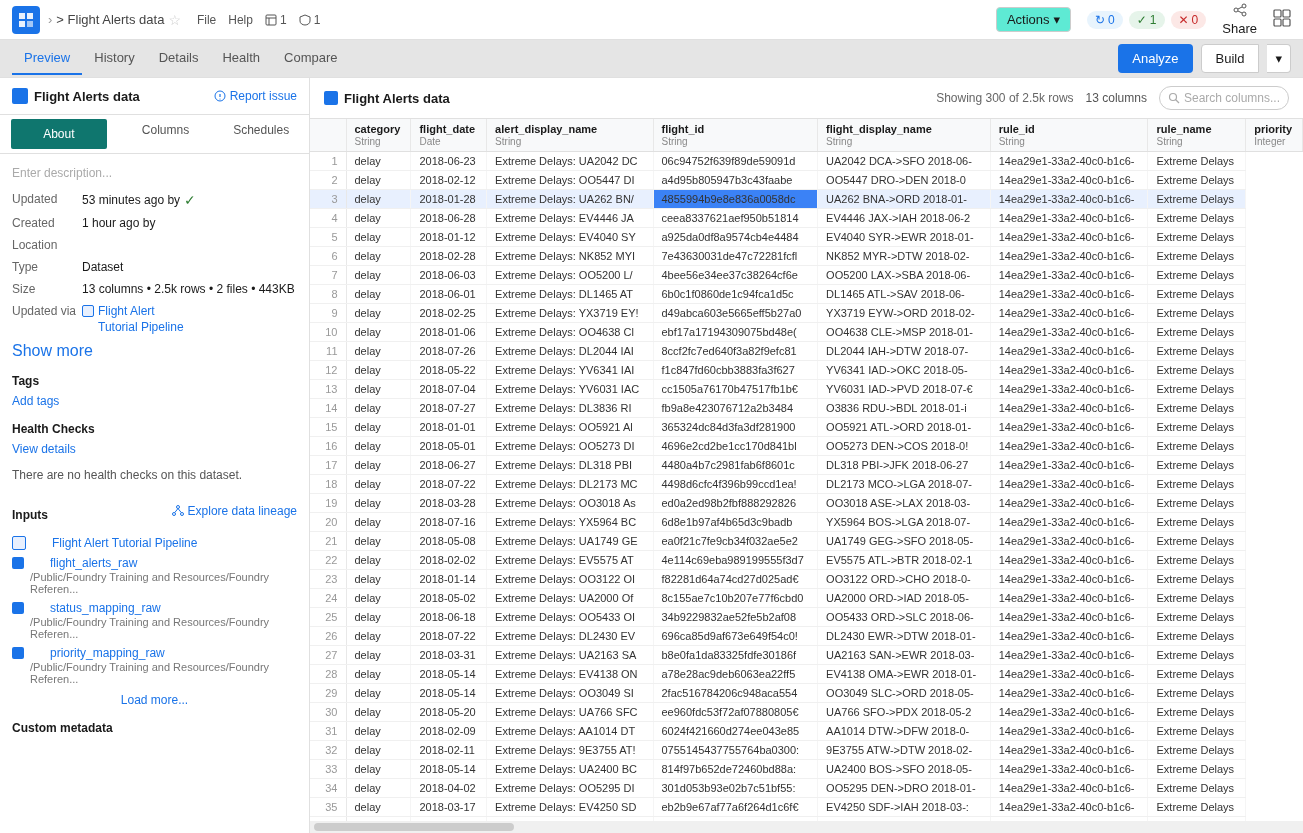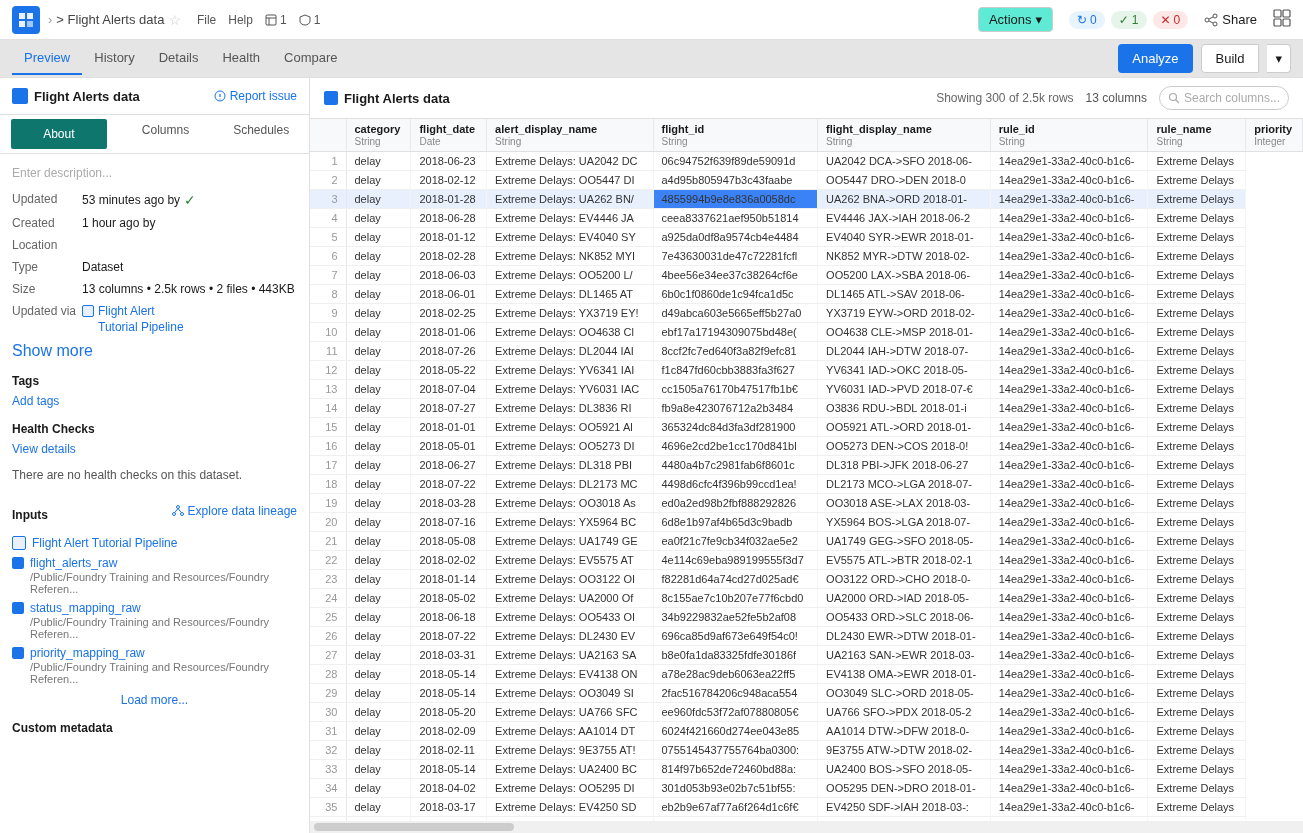--- a/index.html
+++ b/index.html
@@ -10,21 +10,21 @@
     .top-bar-left { display: flex; align-items: center; gap: 8px; }
     .breadcrumb { display: flex; align-items: center; gap: 4px; font-size: 13px; color: #444; }
     .star-icon { color: #ccc; font-size: 14px; }
     .top-bar-right { display: flex; align-items: center; gap: 16px; }
     .actions-btn { display: flex; align-items: center; gap: 4px; padding: 4px 10px; border: 1px solid #ccc; border-radius: 4px; cursor: pointer; font-size: 13px; background: #5eead4; }
     .status-pills { display: flex; align-items: center; gap: 6px; font-size: 12px; }
     .pill { display: flex; align-items: center; gap: 3px; padding: 2px 8px; border-radius: 12px; background: #f0f0f0; }
     .pill.refresh { background: #e8f4fd; color: #1a73e8; }
     .pill.check { background: #e6f4ea; color: #2e7d32; }
     .pill.error { background: #fce8e6; color: #c62828; }
-    .share-btn { display: flex; align-items: center; gap: 4px; font-size: 13px; cursor: pointer; }
+    .share-btn { display: flex; align-items: center; gap: 4px; font-size: 13px; cursor: pointer; flex-direction: column; }
 
     
     .tab-bar { display: flex; align-items: center; border-bottom: 1px solid #e0e0e0; padding: 0 12px; background: #e5e5e5; height: 38px; }
     .tab { padding: 8px 12px; font-size: 13px; cursor: pointer; color: #555; border-bottom: 2px solid transparent; }
     .tab.active { color: #1a73e8; border-bottom: 2px solid #1a73e8; }
     .tab-actions { margin-left: auto; display: flex; gap: 8px; }
     .analyze-btn { padding: 6px 14px; background: #1a73e8; color: #fff; border: none; border-radius: 4px; font-size: 13px; cursor: pointer; }
     .build-btn { padding: 6px 14px; background: #fff; color: #1a1a1a; border: 1px solid #ccc; border-radius: 4px 0 0 4px; font-size: 13px; cursor: pointer; }
     .build-chevron { padding: 6px 8px; background: #fff; color: #1a1a1a; border: 1px solid #ccc; border-left: none; border-radius: 0 4px 4px 0; font-size: 13px; cursor: pointer; }
 
@@ -55,21 +55,21 @@
     .add-tag { color: #1a73e8; font-size: 12px; cursor: pointer; }
 
     .health-section { margin-top: 12px; }
     .view-details-link { color: #1a73e8; font-size: 12px; cursor: pointer; margin-bottom: 12px; display: block; }
     .health-text { font-size: 12px; color: #555; }
 
     .inputs-section { margin-top: 12px; }
     .inputs-header { display: flex; align-items: center; justify-content: space-between; margin-bottom: 8px; }
     .explore-lineage { display: flex; align-items: center; gap: 4px; color: #1a73e8; font-size: 12px; cursor: pointer; }
     .input-item { display: flex; align-items: center; gap: 6px; font-size: 12px; margin-bottom: 6px; cursor: pointer; }
-    .input-name { color: #1a73e8; }
+    .input-name { color: #1a73e8; margin-left: 20px; }
     .input-path { color: #777; font-size: 11px; }
     .load-more { color: #1a73e8; font-size: 12px; cursor: pointer; margin-top: 8px; text-align: center; }
 
     .custom-meta-section { margin-top: 12px; }
 
     
     .right-panel { flex: 1; display: flex; flex-direction: column; overflow: hidden; }
     .right-header { display: flex; align-items: center; justify-content: space-between; padding: 8px 14px; border-bottom: 1px solid #e0e0e0; }
     .right-title { display: flex; align-items: center; gap: 6px; font-weight: 600; font-size: 13px; }
     .right-title-icon { width: 14px; height: 14px; background: #1a73e8; border-radius: 2px; }

